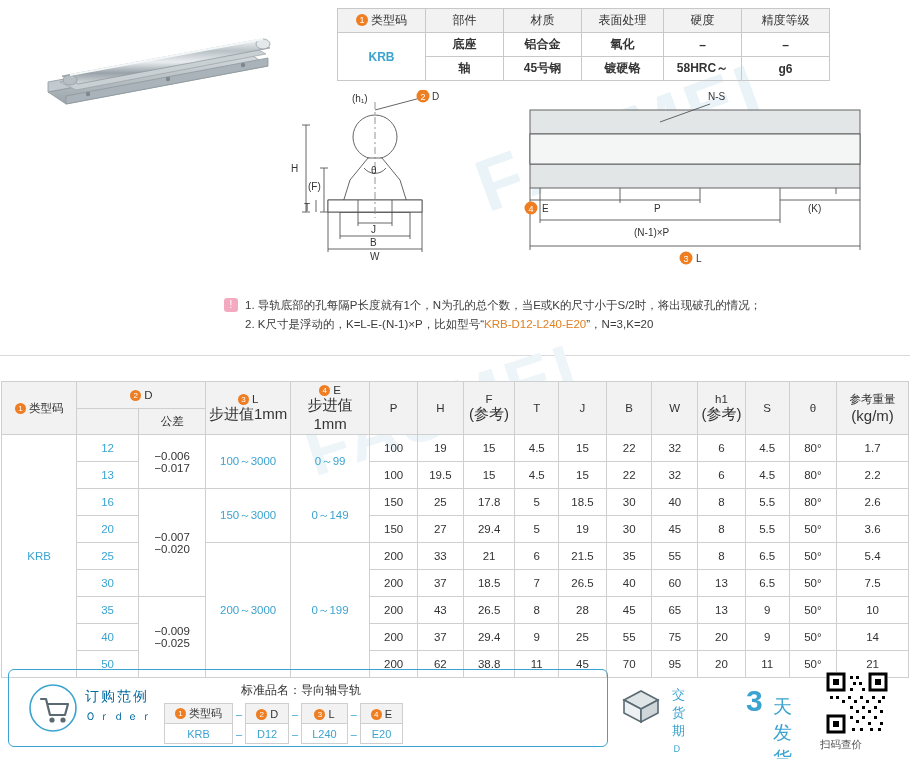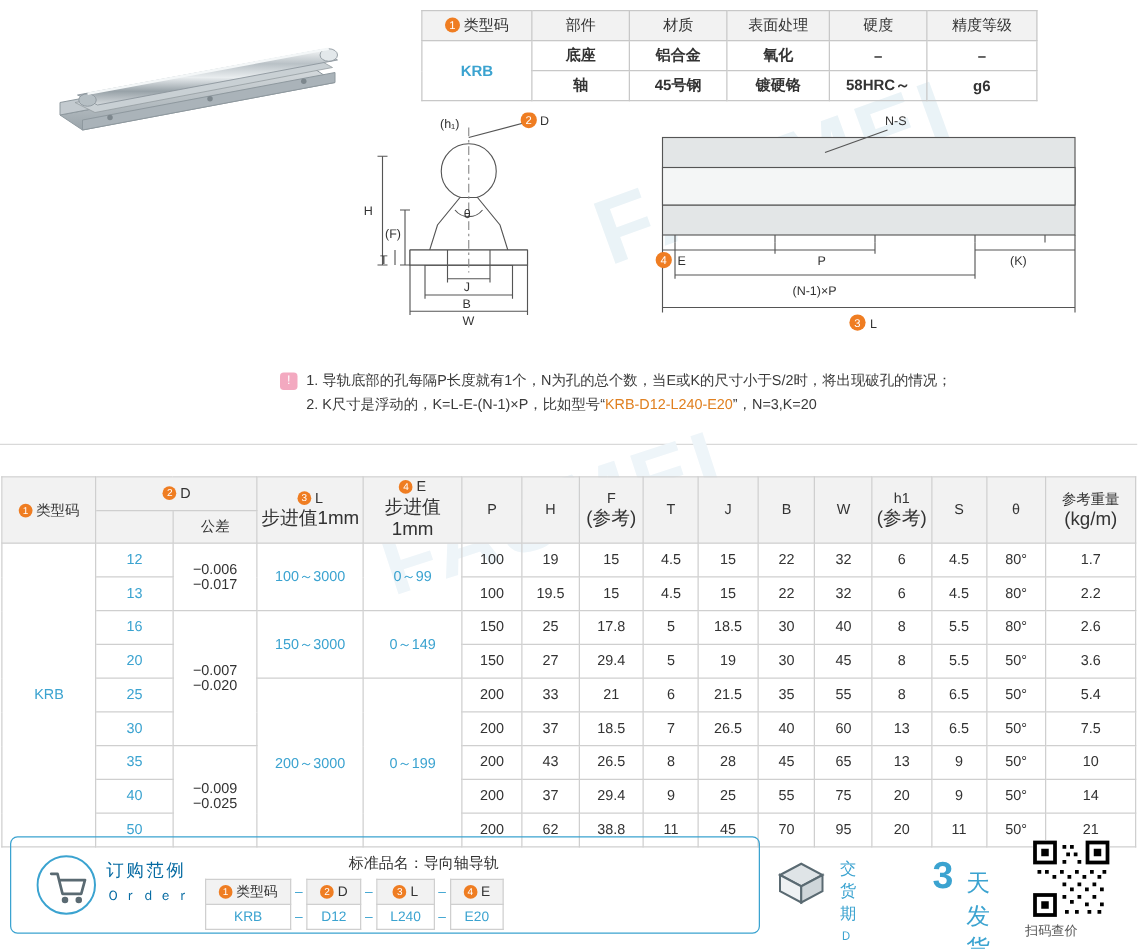--- a/index.html
+++ b/index.html
@@ -89,21 +89,21 @@
   .sub { font-size:15px; }
 
   
   .footer {
     position:absolute; left:8px; top:669px; width:600px; height:78px;
     border:1px solid #3ba3d0; border-radius:6px;
   }
   .order-icon { position:absolute; left:20px; top:14px; width:48px; height:48px; }
   .order-label { position:absolute; left:76px; top:18px; font-size:14px; color:#0369a1; letter-spacing:2px; }
   .order-label small { display:block; font-size:11px; letter-spacing:3px; margin-top:3px;}
-  .std-name { position:absolute; left:232px; top:12px; font-size:12px; color:#333;margin-left:38px; }
+  .std-name { position:absolute; left:232px; top:12px; font-size:12px; color:#333; }
   .order-tbl { position:absolute; left:155px; top:33px; border-collapse:collapse; font-size:11px; }
   .order-tbl th, .order-tbl td {
     border:1px solid #cfcfcf; text-align:center; padding:2px 10px; height:20px; background:#fff;
   }
   .order-tbl th { background:#f2f2f2; font-weight:normal; }
   .order-tbl td.v { color:#3ba3d0; }
   .order-tbl .dash { border:none; background:transparent; color:#3ba3d0; padding:0 3px; }
 
   .delivery { position:absolute; left:618px; top:686px; }
   .deliv-icon { position:absolute; left:0; top:0; width:46px; height:40px; }

